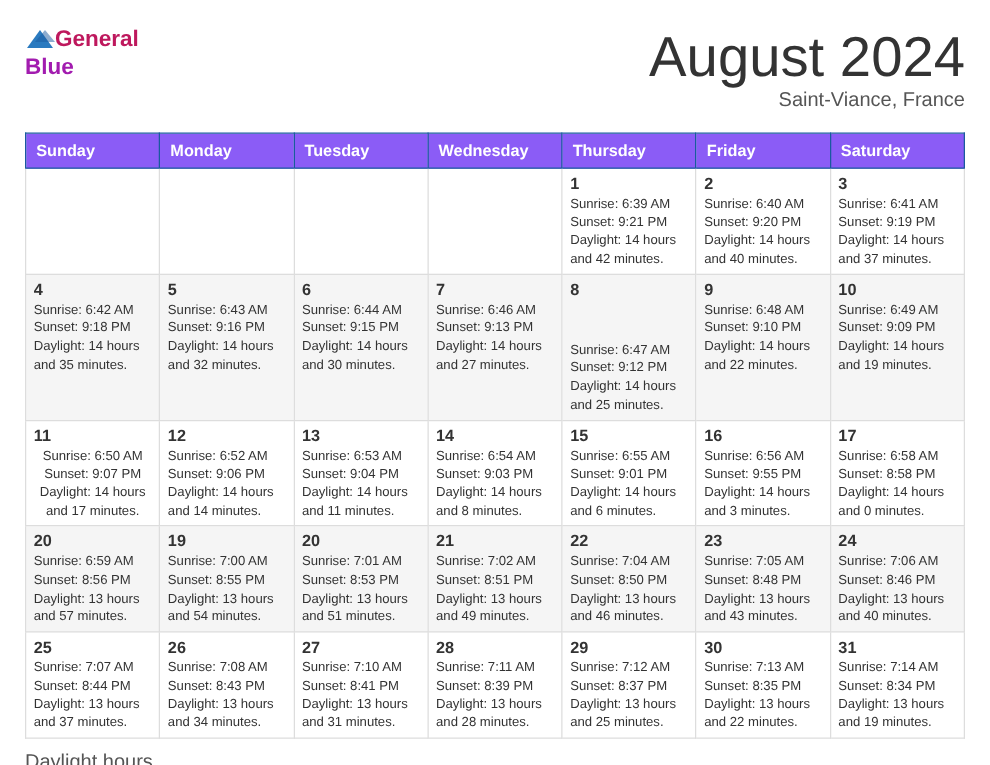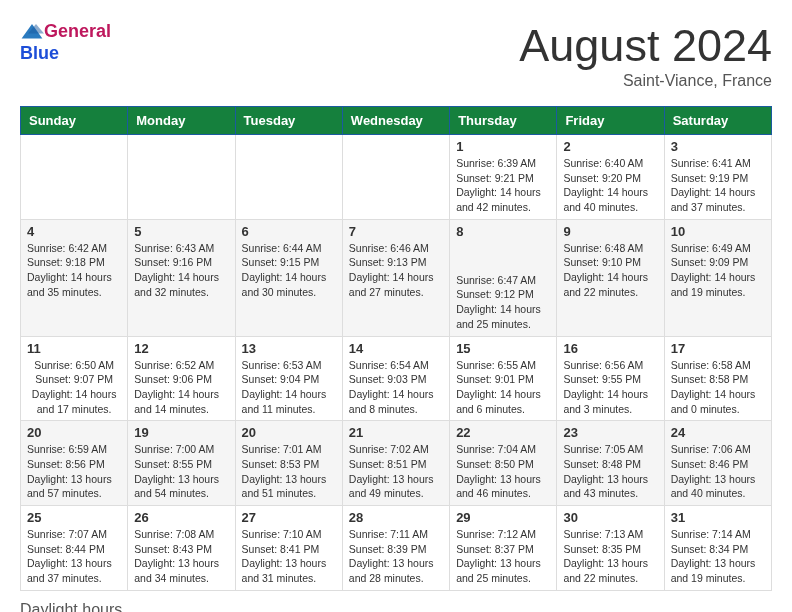--- a/index.html
+++ b/index.html
@@ -18,21 +18,21 @@
     }
     .logo-text-general {
       font-size: 18px;
       font-weight: bold;
       color: #be185d;
       line-height: 1.1;
     }
     .logo-text-blue {
       font-size: 18px;
       font-weight: bold;
-      color: #1d4ed8;
+      color: #a21caf;
       line-height: 1.1;
     }
     .logo-icon {
       width: 24px;
       height: 24px;
     }
     .title-block {
       text-align: right;
     }
     .month-title {
@@ -43,21 +43,21 @@
     .location {
       font-size: 16px;
       color: #555;
     }
     .calendar {
       width: 100%;
       border-collapse: collapse;
       border: 1px solid #ccc;
     }
     .calendar th {
-      background-color: #15803d;
+      background-color: #8b5cf6;
       color: #fff;
       font-size: 13px;
       font-weight: bold;
       padding: 6px 8px;
       text-align: left;
       border: 1px solid #1a5a9f;
     }
     .calendar td {
       vertical-align: top;
       border: 1px solid #ddd;

